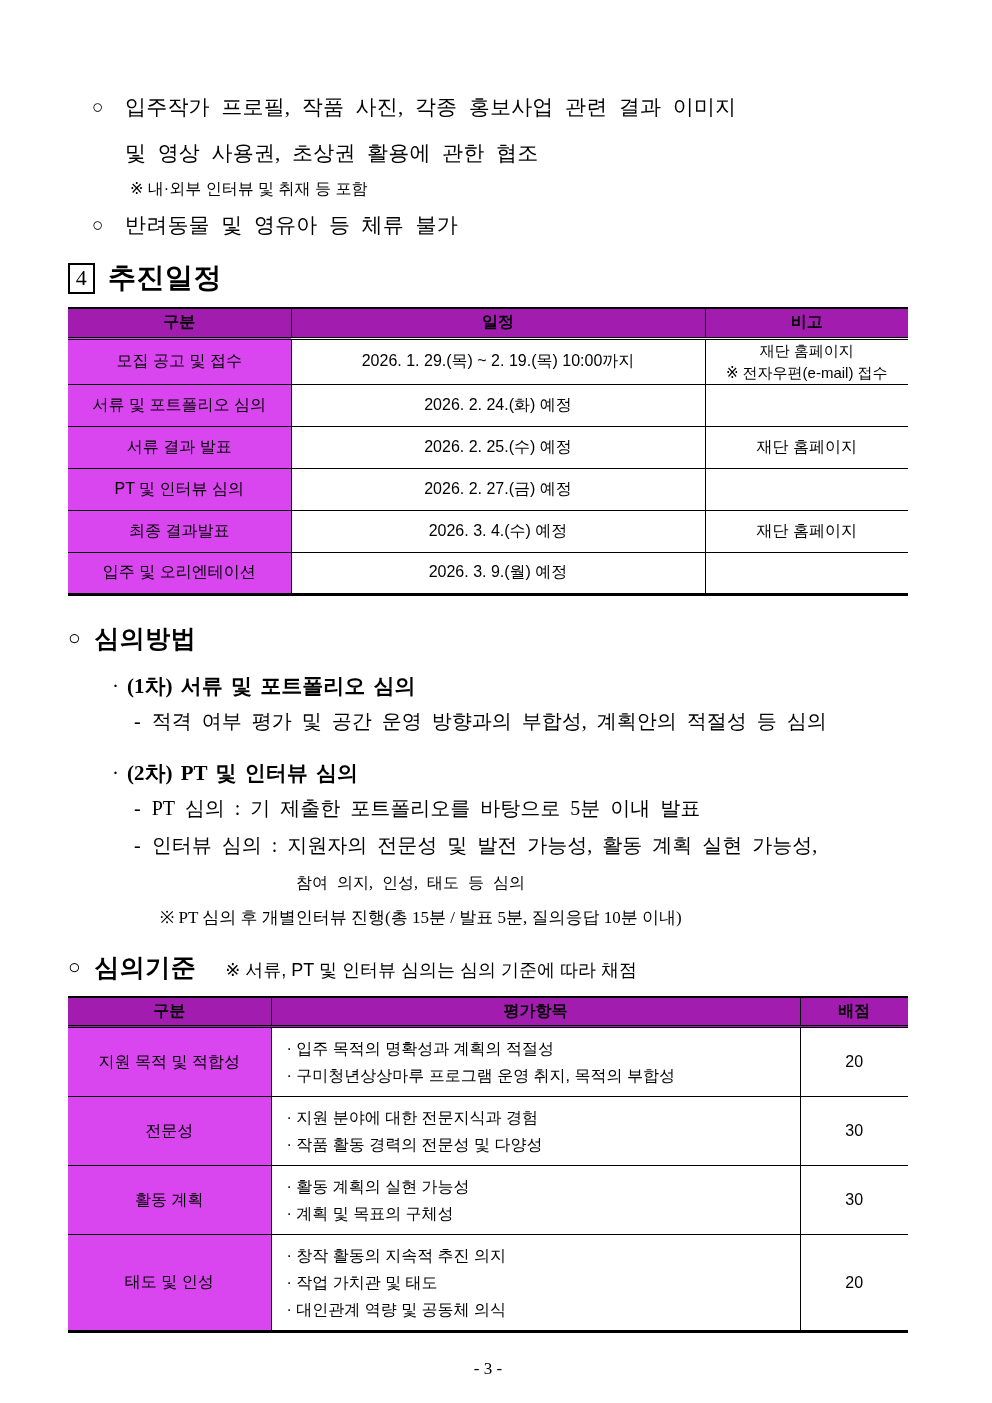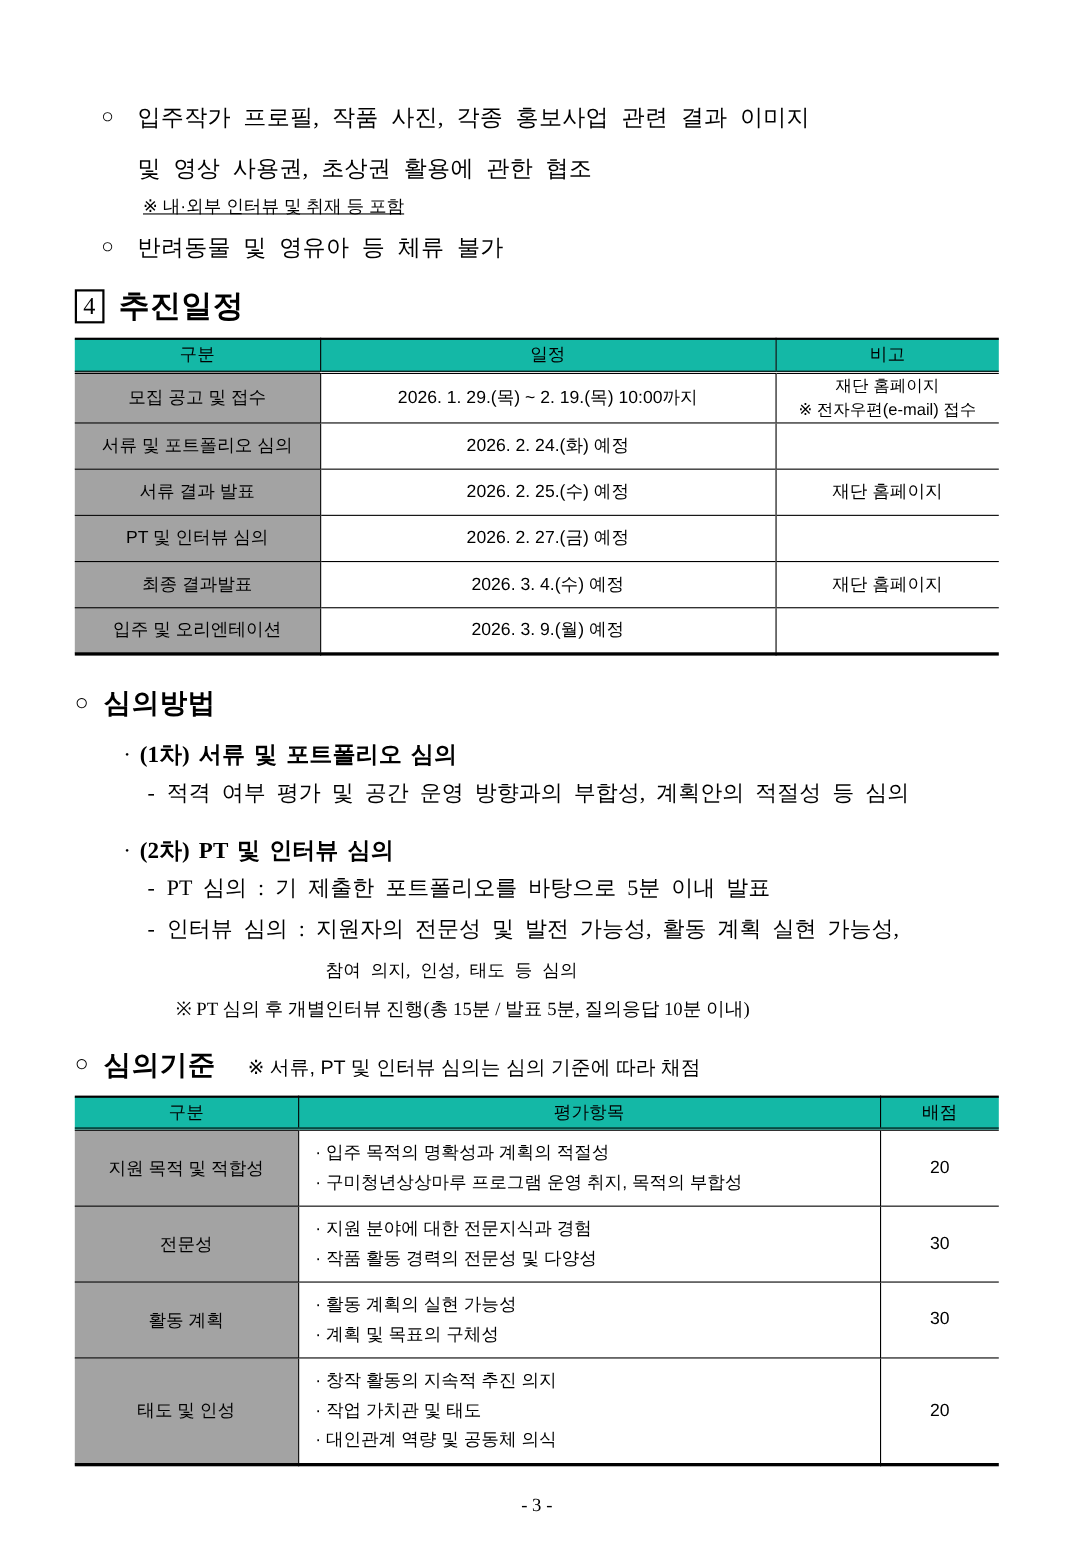--- a/index.html
+++ b/index.html
@@ -15,21 +15,20 @@
   }
   .serif { font-family:"Liberation Serif","DejaVu Serif",serif; }
 
   
   .bullet { display:flex; padding-left:24px; font-size:21px; line-height:46px; }
   .bullet .marker { width:33px; font-size:19px; flex:none; }
   .bullet .text { flex:1; word-spacing:6px; letter-spacing:0.2px; }
   .sub-note {
     padding-left:62px; font-size:16px; line-height:26px;
     font-family:"Liberation Sans","DejaVu Sans",sans-serif;
-    text-decoration:underline;
   }
 
   
   .sec-heading {
     margin-top:10px; display:flex; align-items:center; gap:13px;
     font-family:"Liberation Sans","DejaVu Sans",sans-serif;
     font-size:28px; font-weight:900; height:40px; letter-spacing:0.5px;
   }
   .num-box {
     width:27px; height:31px; border:2px solid #000;
@@ -39,26 +38,26 @@
   }
 
   
   table.doc-table {
     width:840px; border-collapse:collapse; table-layout:fixed;
     border-top:2px solid #000; border-bottom:3px solid #000;
     font-family:"Liberation Sans","DejaVu Sans",sans-serif;
     font-size:16px;
   }
   .doc-table th {
-    background:#14b8a6; font-weight:400; height:30px;
+    background:#a21caf; font-weight:700; height:30px;
     border-bottom:3px double #000; text-align:center; vertical-align:middle;
   }
   .doc-table td { border-top:1px solid #000; text-align:center; vertical-align:middle; }
   .doc-table th + th, .doc-table td + td { border-left:1px solid #000;text-align:center; }
-  .doc-table td.cat { background:#a3a3a3; }
+  .doc-table td.cat { background:#d946ef; }
   .note-2line { font-size:15px; line-height:22px; }
   .tbl-footnote {
     width:840px; text-align:right; margin-top:11px;
     font-family:"Liberation Sans","DejaVu Sans",sans-serif; font-size:15px;
   }
   .items-cell { text-align:left !important; padding:7px 10px 7px 15px; line-height:27px; }
   .schedule-t { margin-top:9px; }
   .criteria-t { margin-top:8px; }
 
   

